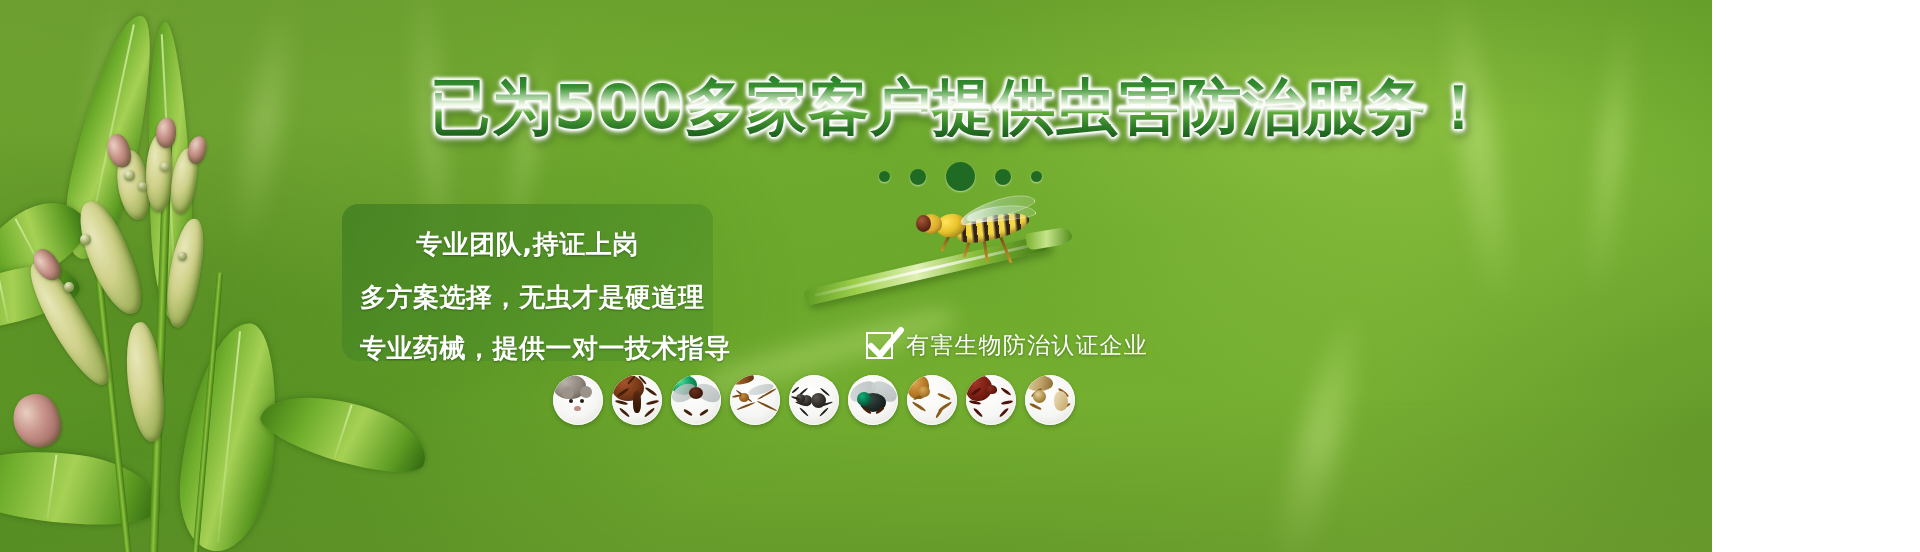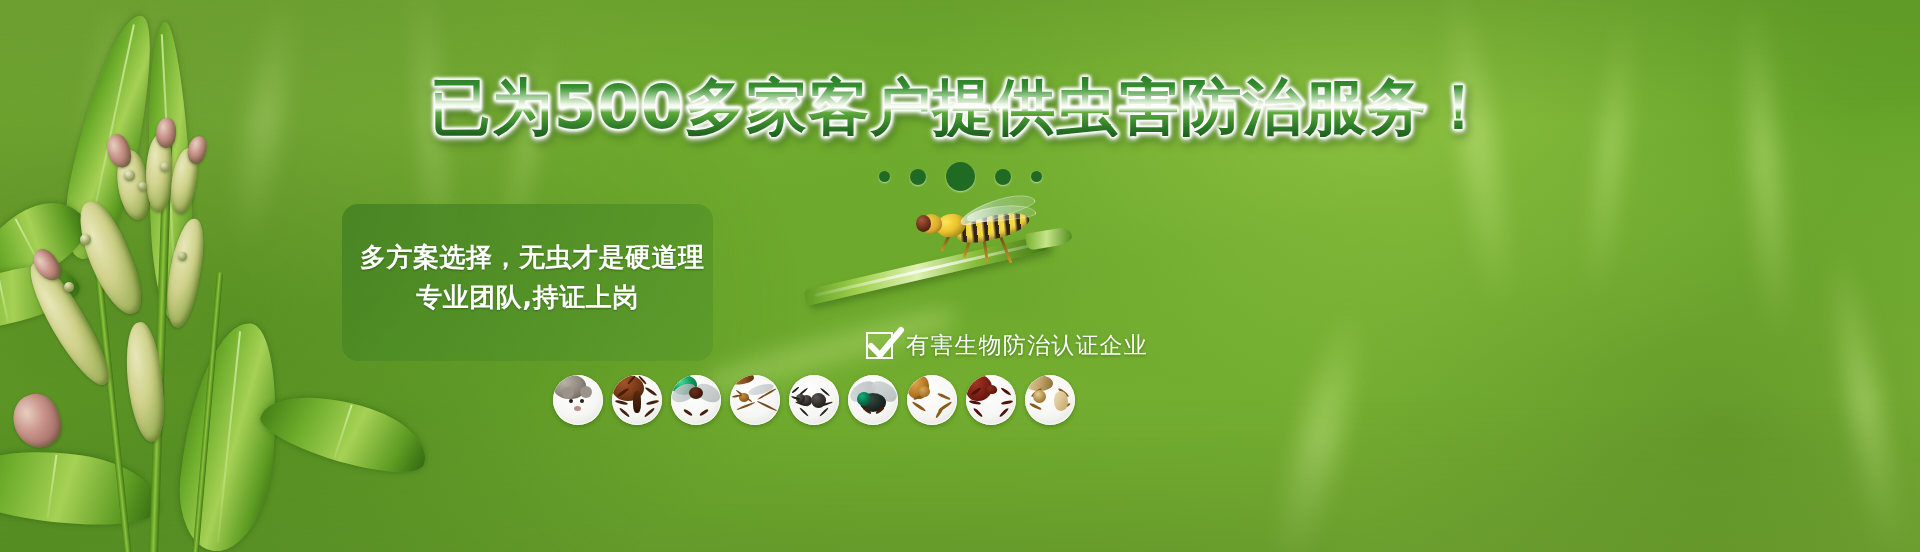--- a/index.html
+++ b/index.html
@@ -5,21 +5,21 @@
 <style>
   * { box-sizing: border-box; margin: 0; padding: 0; }
   html, body {
     width: 1920px; height: 552px;
     overflow: hidden;
     font-family: "Liberation Sans", "DejaVu Sans", sans-serif;
   }
 
   #banner {
     position: relative;
-    width: 1920px; height: 552px;
+    width: 1712px; height: 552px;
     overflow: hidden;
     background: #a16207;
   }
 
   
   .bg-base {
     position: absolute; inset: 0;
     background:
       radial-gradient(ellipse 700px 420px at 1380px 120px, rgba(150,200,70,0.75) 0%, rgba(150,200,70,0) 68%),
       radial-gradient(ellipse 560px 380px at 1720px 420px, rgba(96,150,40,0.8) 0%, rgba(96,150,40,0) 70%),
@@ -359,22 +359,23 @@
 
   <div id="dots">
     <span class="d s"></span>
     <span class="d m"></span>
     <span class="d l"></span>
     <span class="d m"></span>
     <span class="d s"></span>
   </div>
 
   <div id="feature-box">
+    <div class="line l1">专业团队,持证上岗</div>
     <div class="line l2">多方案选择，无虫才是硬道理</div>
-    <div class="line l1">专业团队,持证上岗</div>
+    <div class="line l3">专业药械，提供一对一技术指导</div>
   </div>
 
   <div id="fly-scene">
     <div id="fly-stem"></div>
     <div id="fly-stem-tip"></div>
     <div class="fly-leg" style="left:176px; top:40px; width:3px; height:22px; transform:rotate(18deg);"></div>
     <div class="fly-leg" style="left:194px; top:40px; width:3px; height:26px; transform:rotate(-8deg);"></div>
     <div class="fly-leg" style="left:214px; top:38px; width:3px; height:30px; transform:rotate(-22deg);"></div>
     <div class="fly-leg" style="left:154px; top:38px; width:3px; height:18px; transform:rotate(26deg);"></div>
     <div class="fly-body"></div>

